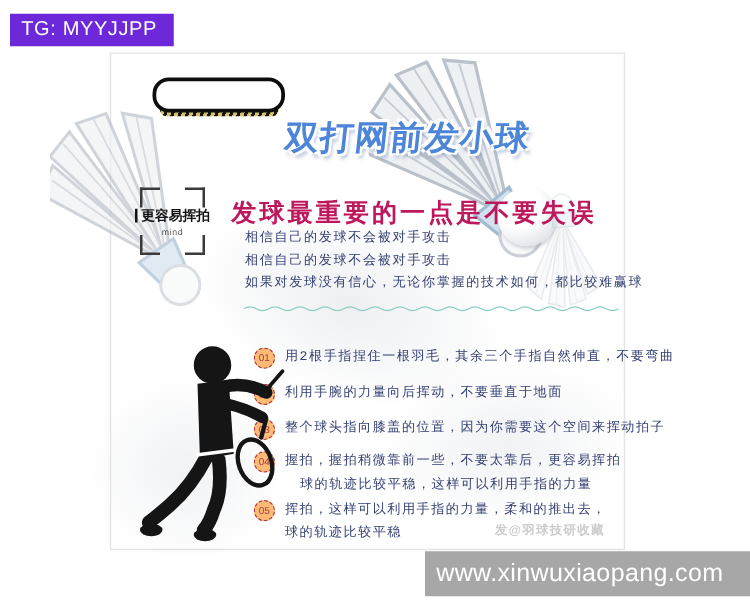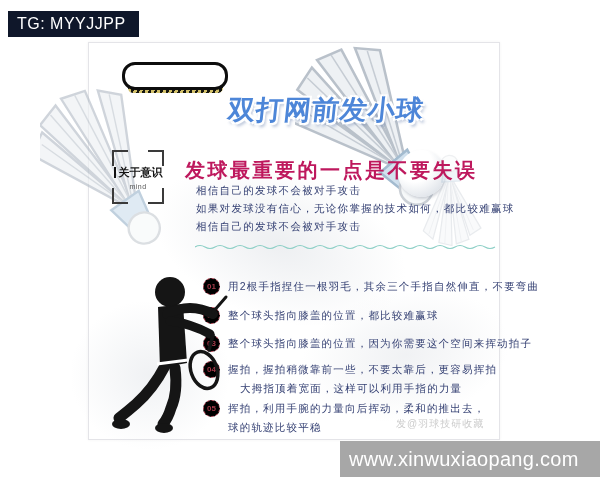--- a/index.html
+++ b/index.html
@@ -1,20 +1,20 @@
 <!DOCTYPE html>
 <html><head>
 <meta charset="utf-8">
 <style>
   html,body{margin:0;padding:0;background:#ffffff;}
   #stage{position:relative;width:600px;height:480px;background:#ffffff;overflow:hidden;
          font-family:"Liberation Sans",sans-serif;}
 
   
-  .tg-banner{position:absolute;left:8px;top:11px;width:122px;height:26px;background:#0f172a;
+  .tg-banner{position:absolute;left:8px;top:11px;width:122px;height:26px;background:#6d28d9;
              color:#fff;font-size:16px;line-height:26px;padding-left:9px;letter-spacing:.5px;}
   .url-banner{position:absolute;left:340px;top:441px;width:260px;height:36px;background:#a7a7a7;
               color:#fff;font-size:20px;line-height:36px;padding-left:9px;letter-spacing:.3px;}
 
   
   .card{position:absolute;left:88px;top:42px;width:410px;height:396px;background:#fff;
         border:1px solid #e4e4e8;box-shadow:0 0 3px rgba(0,0,0,.05);}
 
   
   .blob{position:absolute;border-radius:50%;pointer-events:none;}
@@ -62,32 +62,32 @@
            letter-spacing:2.5px;white-space:nowrap;font-family:"Liberation Serif",serif;}
   .mind-lines{position:absolute;left:196px;top:182px;font-size:10.5px;color:#333f72;
               letter-spacing:1.3px;line-height:18px;font-family:"Liberation Serif",serif;}
 
   
   .wave{position:absolute;left:195px;top:243px;}
 
   
   .step{position:absolute;display:flex;align-items:flex-start;}
   .badge{flex:0 0 auto;width:15px;height:15px;border:1.5px dashed #a43a4a;border-radius:50%;
-         color:#a43a4a;font-size:8px;font-weight:bold;display:flex;align-items:center;
-         justify-content:center;margin-top:1px;background:#000000;}
+         color:#a43a4a;font-size:8px;font-weight:normal;display:flex;align-items:center;
+         justify-content:center;margin-top:1px;background:#fdba74;}
   .step-text{margin-left:8px;font-size:10.5px;color:#333f72;letter-spacing:1.2px;line-height:19px;
-             font-family:Liberation Sans, sans-serif;white-space:nowrap;}
+             font-family:Liberation Mono, monospace;white-space:nowrap;}
   .indent{margin-left:12px;}
 
   
   .player{position:absolute;left:112px;top:275px;}
 
   
   .watermark{position:absolute;left:396px;top:417px;font-size:10px;color:#cccccc;
-             letter-spacing:1px;filter:blur(.6px);white-space:nowrap;}
+             letter-spacing:1px;filter:blur(.6px);white-space:nowrap;font-weight:bold;}
 </style>
 </head>
 <body>
 
 <div id="stage">
 
   <svg width="0" height="0" style="position:absolute">
     <defs>
       <g id="shuttle">
         <g stroke="#b6bec8" stroke-width="2" fill="#eef1f4">
@@ -136,66 +136,66 @@
 
   <div class="title">双打网前发小球</div>
 
   <div class="sec-box box-mind">
     <span class="c tl"></span>
     <span class="c tr"></span>
     <span class="c bl"></span>
     <span class="c br"></span>
     <span class="sec-label">
       <span class="bar"></span>
-      <span>关于意识</span>
+      <span>更容易挥拍</span>
     </span>
     <span class="sec-sub">mind</span>
   </div>
 
   <div class="heading">发球最重要的一点是不要失误</div>
   <div class="mind-lines">
     <div>相信自己的发球不会被对手攻击</div>
+    <div>相信自己的发球不会被对手攻击</div>
     <div>如果对发球没有信心，无论你掌握的技术如何，都比较难赢球</div>
-    <div>相信自己的发球不会被对手攻击</div>
   </div>
 
 
   <svg class="wave" width="305" height="8" viewBox="0 0 305 8">
     <path d="M0 4 q 5 -3 10 0 t 10 0 t 10 0 t 10 0 t 10 0 t 10 0 t 10 0 t 10 0 t 10 0 t 10 0 t 10 0 t 10 0 t 10 0 t 10 0 t 10 0 t 10 0 t 10 0 t 10 0 t 10 0 t 10 0 t 10 0 t 10 0 t 10 0 t 10 0 t 10 0 t 10 0 t 10 0 t 10 0 t 10 0 t 10 0" fill="none" stroke="#8ccfc6" stroke-width="1.1"></path>
   </svg>
 
   <div class="step" style="left:203px;top:277px;">
     <span class="badge">01</span>
     <div class="step-text">
         <div>用2根手指捏住一根羽毛，其余三个手指自然伸直，不要弯曲</div>
       </div>
   </div>
   <div class="step" style="left:203px;top:306px;">
     <span class="badge">02</span>
     <div class="step-text">
-        <div>整个球头指向膝盖的位置，都比较难赢球</div>
+        <div>利用手腕的力量向后挥动，不要垂直于地面</div>
       </div>
   </div>
   <div class="step" style="left:203px;top:334px;">
     <span class="badge">03</span>
     <div class="step-text">
         <div>整个球头指向膝盖的位置，因为你需要这个空间来挥动拍子</div>
       </div>
   </div>
   <div class="step" style="left:203px;top:360px;">
     <span class="badge">04</span>
     <div class="step-text">
       <div>握拍，握拍稍微靠前一些，不要太靠后，更容易挥拍</div>
-      <div class="indent">大拇指顶着宽面，这样可以利用手指的力量</div>
+      <div class="indent">球的轨迹比较平稳，这样可以利用手指的力量</div>
     </div>
   </div>
   <div class="step" style="left:203px;top:399px;">
     <span class="badge">05</span>
     <div class="step-text">
-      <div>挥拍，利用手腕的力量向后挥动，柔和的推出去，</div>
+      <div>挥拍，这样可以利用手指的力量，柔和的推出去，</div>
       <div>球的轨迹比较平稳</div>
     </div>
   </div>
 
   <svg class="player" width="120" height="160" viewBox="0 0 120 160">
     <g fill="#151515" stroke="#151515">
       <circle cx="58" cy="17" r="15" stroke="none"></circle>
       <path d="M46 32 L71 29 L75 88 L48 93 Z" stroke="none"></path>
       <path d="M55 39 Q78 27 101 39" fill="none" stroke-width="10" stroke-linecap="round"></path>
       <path d="M58 46 Q80 49 98 59" fill="none" stroke-width="9" stroke-linecap="round"></path>

